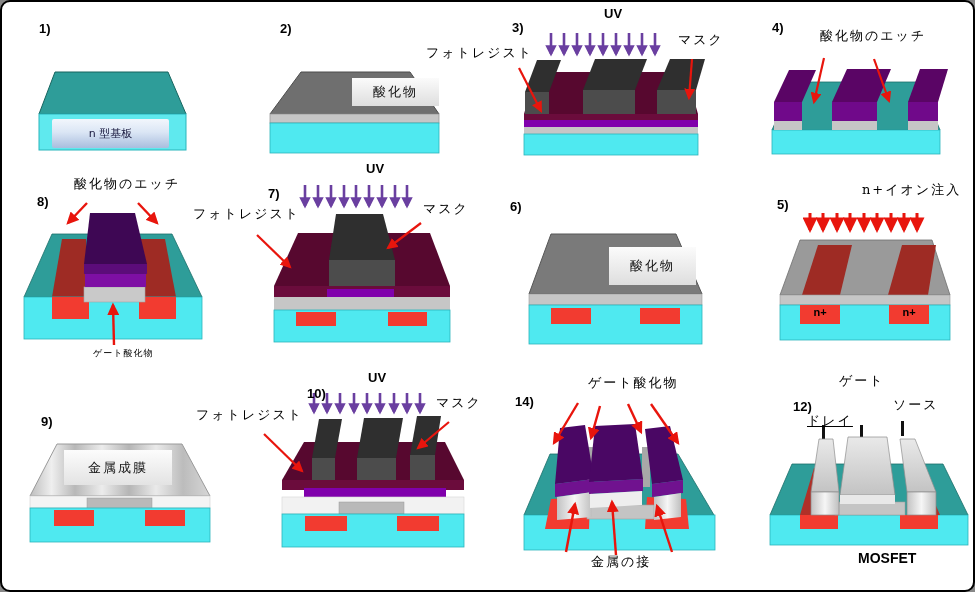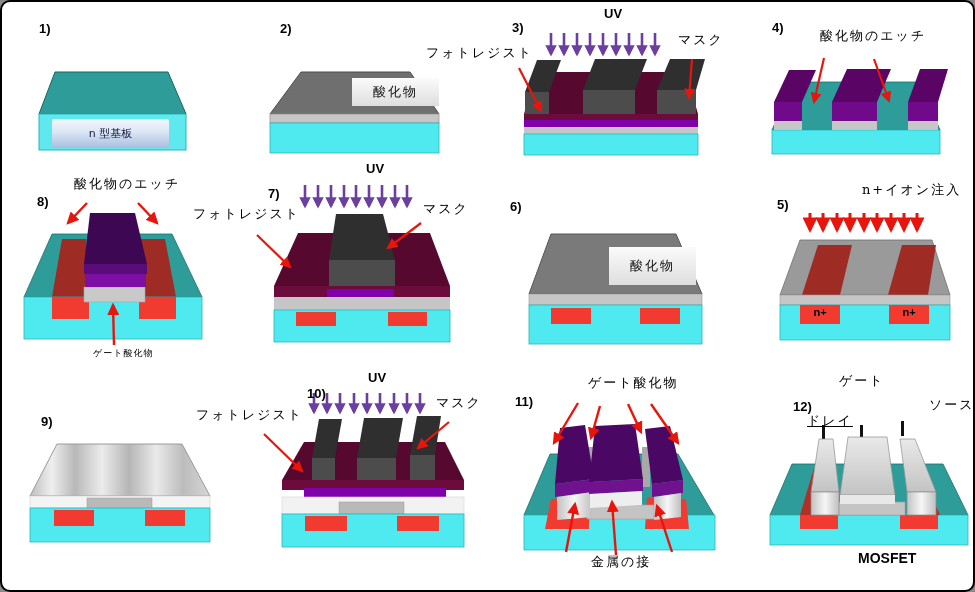--- a/index.html
+++ b/index.html
@@ -287,31 +287,34 @@
 <div class="lbl num" style="left:37px;top:20px;">1)</div>
 <div class="lbl num" style="left:278px;top:20px;">2)</div>
 <div class="lbl num" style="left:510px;top:19px;">3)</div>
 <div class="lbl num" style="left:770px;top:19px;">4)</div>
 <div class="lbl num" style="left:775px;top:196px;">5)</div>
 <div class="lbl num" style="left:508px;top:198px;">6)</div>
 <div class="lbl num" style="left:266px;top:185px;">7)</div>
 <div class="lbl num" style="left:35px;top:193px;">8)</div>
 <div class="lbl num" style="left:39px;top:413px;">9)</div>
 <div class="lbl num" style="left:265px;top:385px;margin-left:40px;">10)</div>
-<div class="lbl num" style="left:513px;top:393px;">11)</div>
+<div class="lbl num" style="left:513px;top:393px;">14)</div>
 <div class="lbl num" style="left:766px;top:398px;margin-left:25px;">12)</div>
 
 <div class="plate substrate" style="left:50px;top:117px;width:117px;height:29px;">
   <span>n 型基板</span>
 </div>
 <div class="plate oxide" style="left:310px;top:76px;width:87px;height:28px;">
   <span>酸化物</span>
 </div>
 <div class="plate oxide" style="left:567px;top:245px;width:87px;height:38px;">
   <span>酸化物</span>
+</div>
+<div class="plate metal" style="left:62px;top:448px;width:108px;height:35px;">
+  <span>金属成膜</span>
 </div>
 
 <div class="lbl uv" style="left:593px;top:5px;">UV</div>
 <div class="lbl jp" style="left:424px;top:44px;">フォトレジスト</div>
 <div class="lbl jp" style="left:676px;top:31px;">マスク</div>
 
 <div class="lbl jp" style="left:818px;top:27px;">酸化物のエッチ</div>
 
 <div class="lbl jp" style="left:824px;top:181px;margin-left:36px;">n+イオン注入</div>
 <div class="lbl nplus" style="left:800px;top:305px;width:36px;">n+</div>
@@ -326,16 +329,16 @@
 
 <div class="lbl uv" style="left:357px;top:369px;">UV</div>
 <div class="lbl jp" style="left:194px;top:406px;">フォトレジスト</div>
 <div class="lbl jp" style="left:434px;top:394px;">マスク</div>
 
 <div class="lbl jp" style="left:586px;top:374px;">ゲート酸化物</div>
 <div class="lbl jp" style="left:589px;top:554px;font-family:Liberation Mono, monospace;">金属の接</div>
 
 <div class="lbl jp" style="left:837px;top:372px;">ゲート</div>
 <div class="lbl jp" style="left:805px;top:412px;text-decoration:underline;">ドレイ</div>
-<div class="lbl jp" style="left:891px;top:396px;margin-left:36px;">ソース</div>
+<div class="lbl jp" style="left:891px;top:396px;">ソース</div>
 <div class="lbl mosfet" style="left:840px;top:549px;padding-left:16px;">MOSFET</div>
 
 </div>
 
 </body></html>

